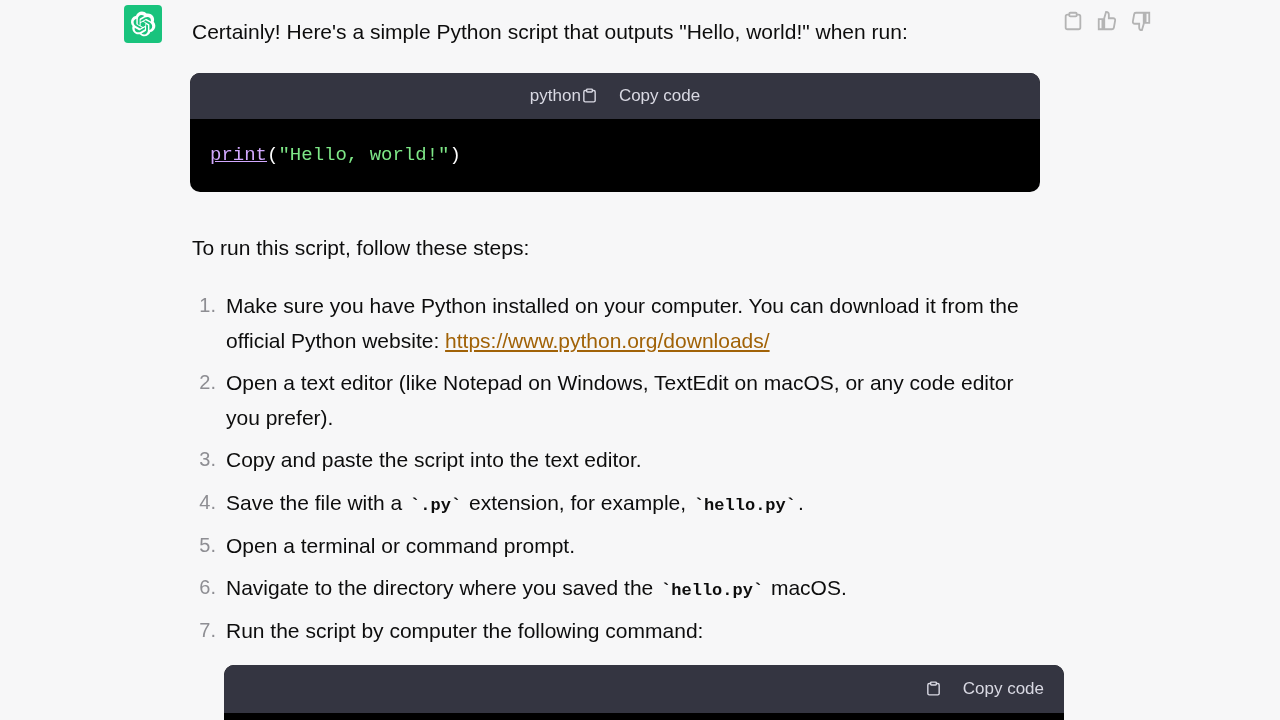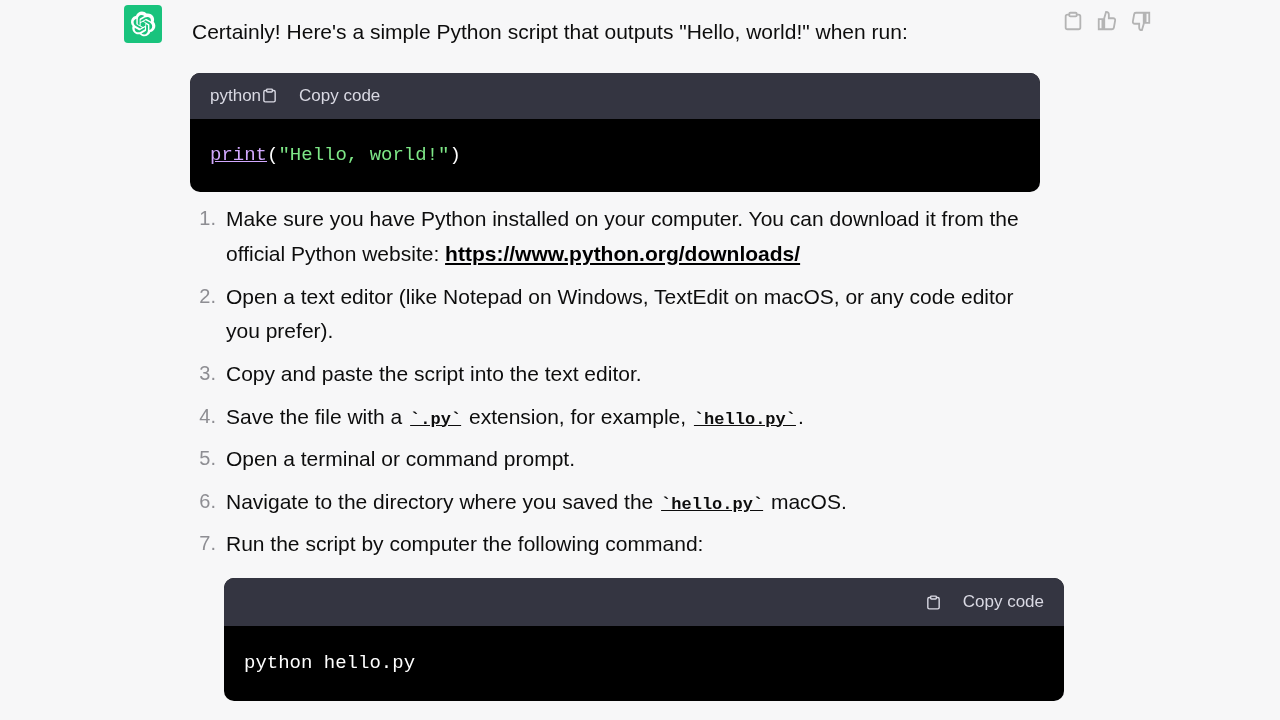--- a/index.html
+++ b/index.html
@@ -68,43 +68,42 @@
   }
   ol li::before {
     content: counter(step) ".";
     position: absolute;
     left: 0;
     color: #8e8e93;
     font-size: 20px;
     width: 24px;
     text-align: right;
   }
-  a { color: #000000; text-decoration: underline; font-weight: 700; }
+  a { color: #a16207; text-decoration: underline; font-weight: 400; }
   .inline-code {
     font-family: "SFMono-Regular", Consolas, "Liberation Mono", Menlo, monospace;
     font-size: 17px;
     font-weight: 600;
     padding: 1px 2px;
-    text-decoration: underline;
   }
   .code-block {
     background: #000;
     border-radius: 10px;
     overflow: hidden;
     margin-top: 14px;
     margin-bottom: 10px;
     margin-left: -2px;
     width: 850px;
   }
   .code-block.in-list { margin-top: 16px; width: 840px; }
   .code-header {
     background: #343541;
     color: #d9d9e3;
     display: flex;
-    justify-content: flex-start;
+    justify-content: center;
     align-items: center;
     padding: 10px 20px;
     font-size: 17px;
   }
   .code-header.no-lang { justify-content: flex-end; }
   .copy-btn { display: flex; align-items: center; gap: 21px; cursor: pointer; }
   .copy-btn svg { width: 17px; height: 17px; }
   .code-body {
     padding: 22px 20px;
     font-family: "SFMono-Regular", Consolas, "Liberation Mono", Menlo, monospace;
@@ -156,20 +155,21 @@
           <svg viewBox="0 0 24 24" fill="none" stroke="currentColor" stroke-width="2">
               <rect x="8" y="3" width="8" height="4" rx="1"></rect>
               <path d="M16 5h2a2 2 0 0 1 2 2v12a2 2 0 0 1-2 2H6a2 2 0 0 1-2-2V7a2 2 0 0 1 2-2h2"></path>
             </svg>
           <span>Copy code</span>
         </div>
       </div>
       <div class="code-body"><span class="tok-func">print</span><span class="tok-paren">(</span><span class="tok-str">"Hello, world!"</span><span class="tok-paren">)</span></div>
     </div>
 
+    <p class="steps-intro">To run this script, follow these steps:</p>
 
     <ol>
       <li><span>Make sure you have Python installed on your computer. You can download it from the official Python website: </span><a href="#">https://www.python.org/downloads/</a></li>
       <li>Open a text editor (like Notepad on Windows, TextEdit on macOS, or any code editor you prefer).</li>
       <li>Copy and paste the script into the text editor.</li>
       <li><span>Save the file with a </span><span class="inline-code">`.py`</span><span> extension, for example, </span><span class="inline-code">`hello.py`</span><span>.</span></li>
       <li>Open a terminal or command prompt.</li>
       <li><span>Navigate to the directory where you saved the </span><span class="inline-code">`hello.py`</span><span> macOS.</span></li>
       <li>
         <span>Run the script by computer the following command:</span>

